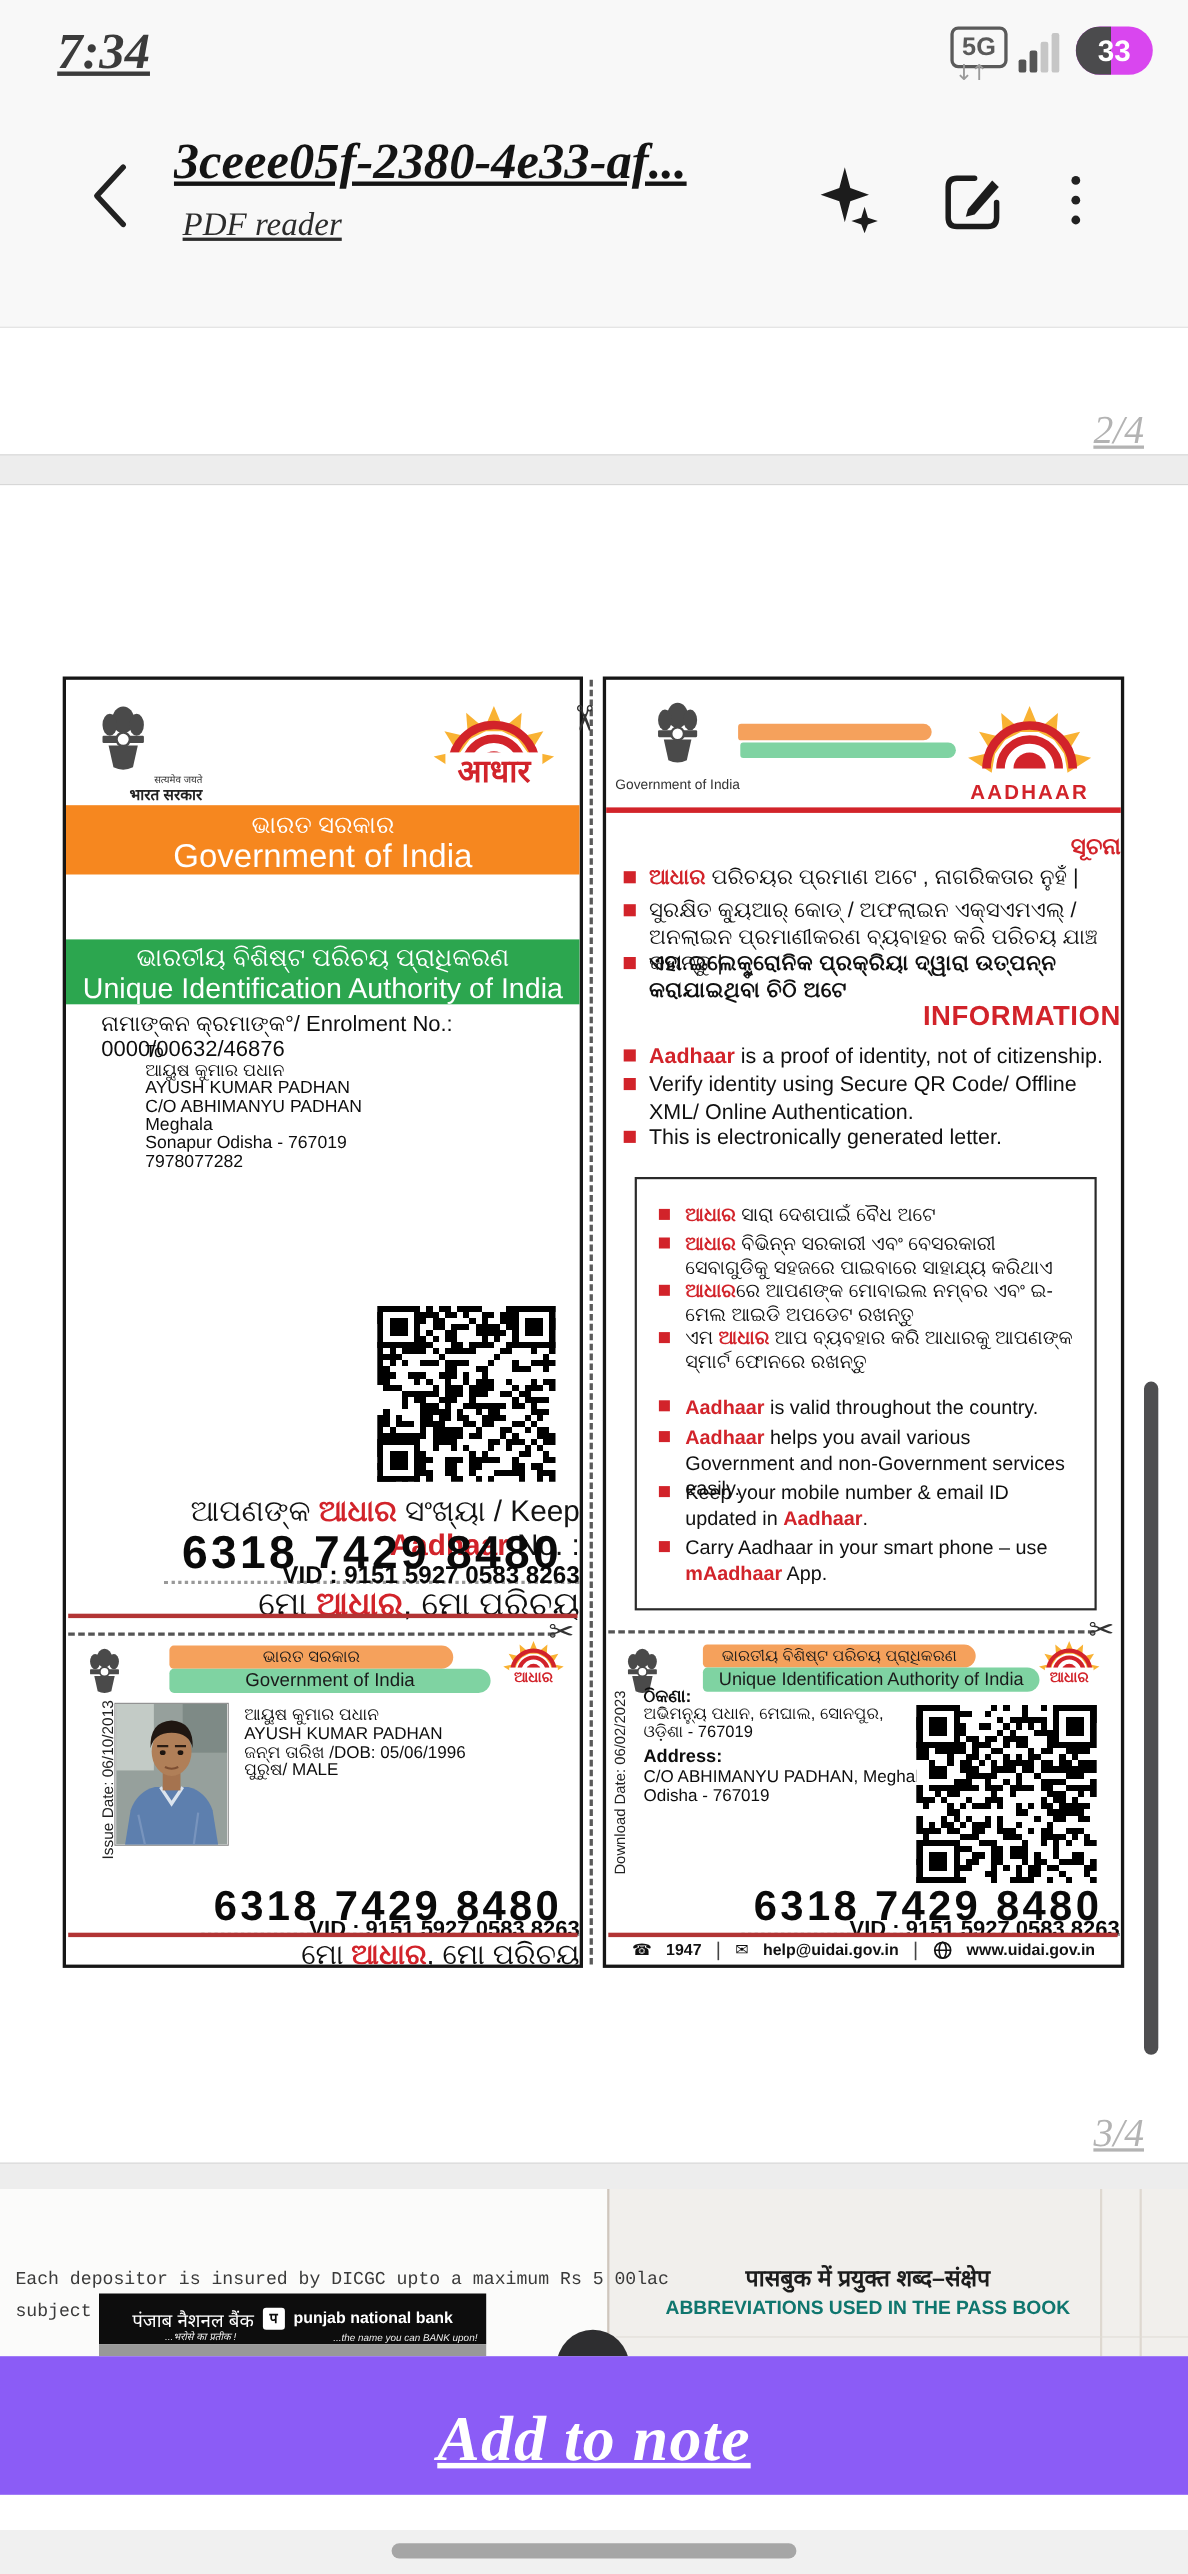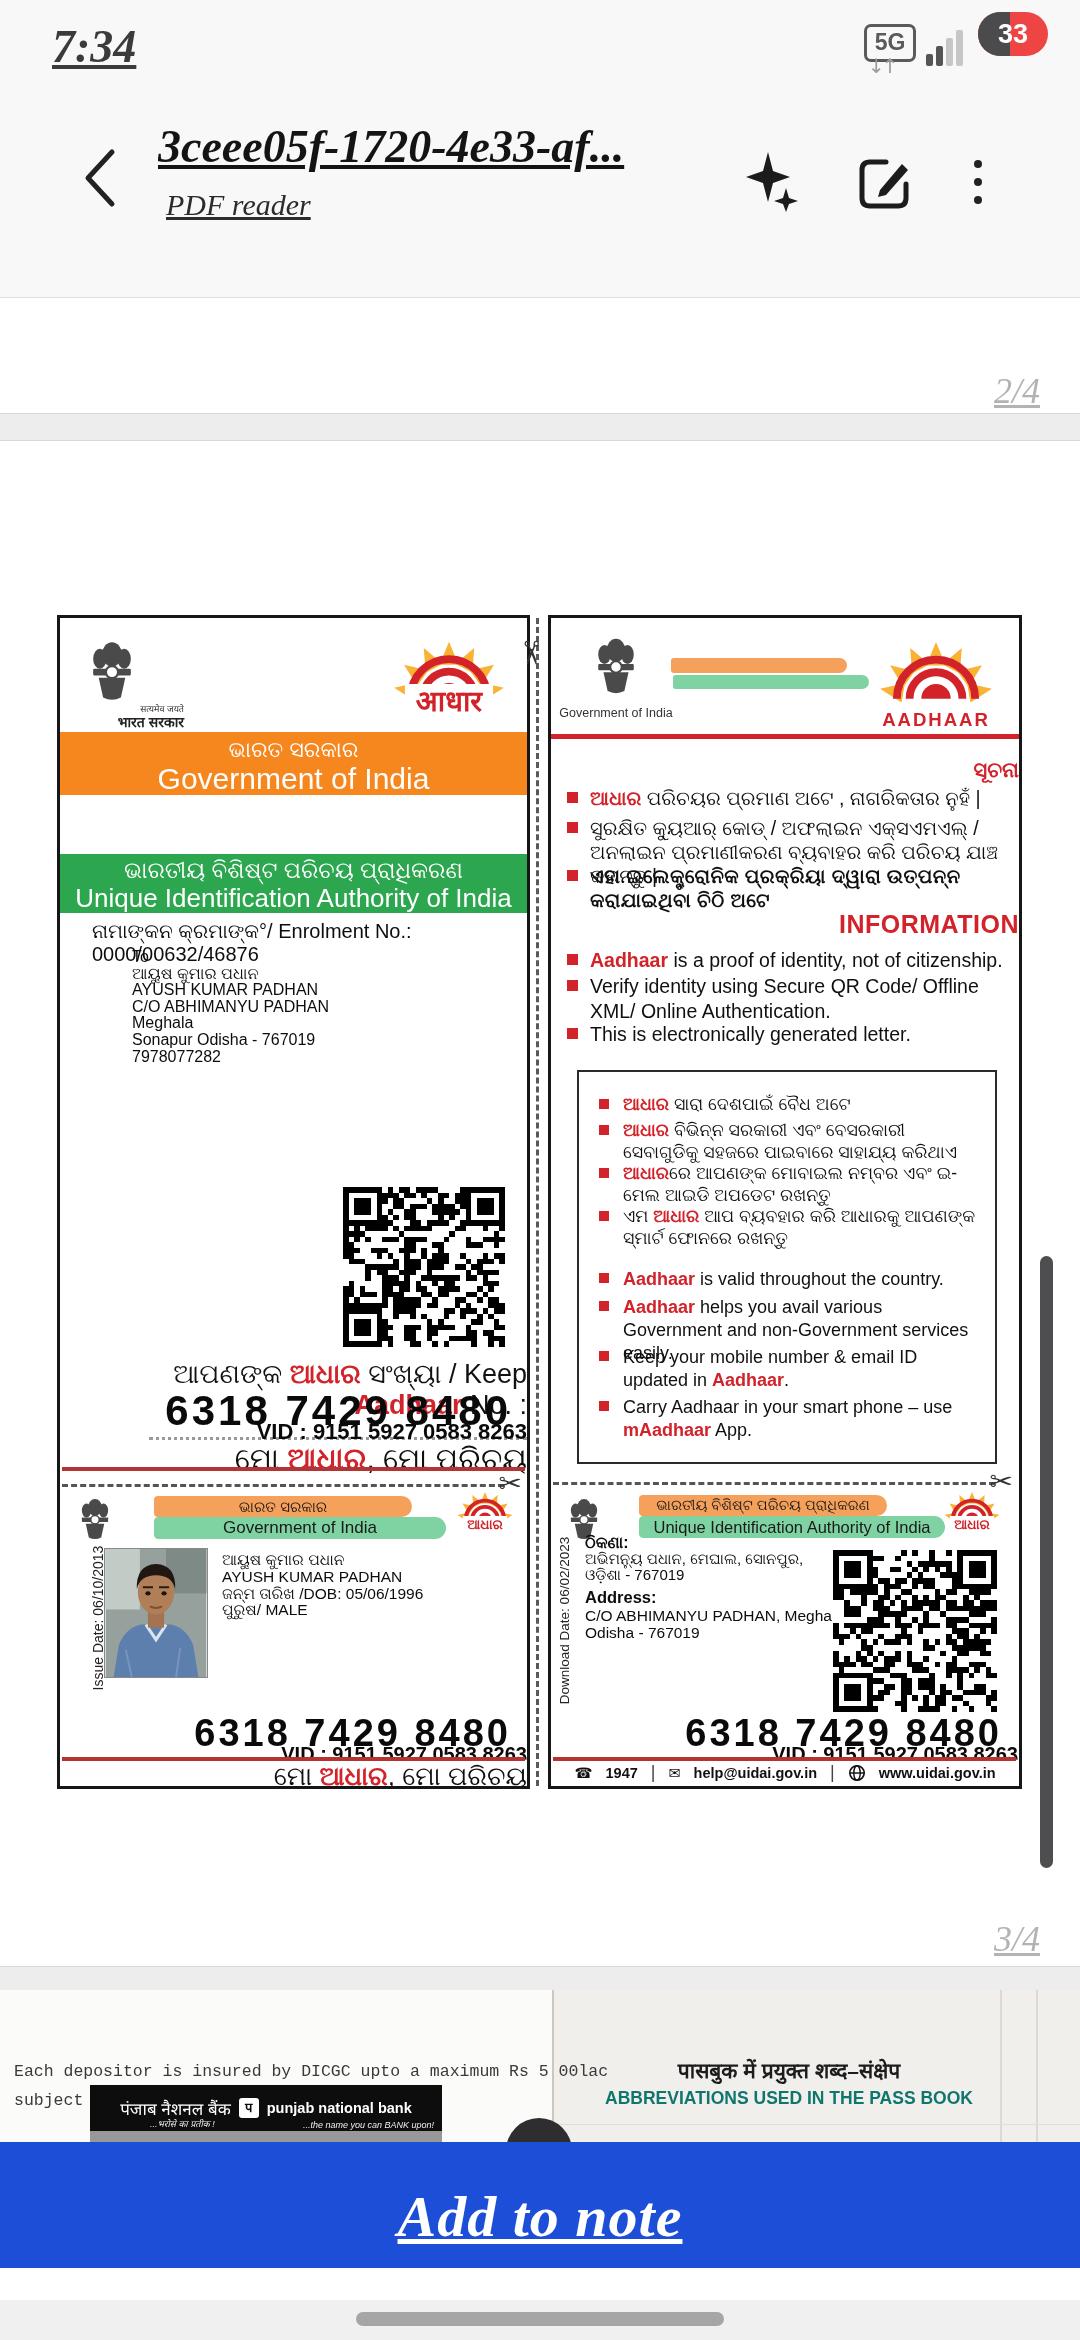--- a/index.html
+++ b/index.html
@@ -12,21 +12,21 @@
   .red{color:#D2232A;font-weight:bold;}
 
   
   #top-chrome{left:0;top:0;width:1080px;height:297px;background:#f8f8f8;border-bottom:1px solid #e0e0e0;}
   #time{left:52px;top:20px;font-size:46px;font-weight:bold;color:#3b3b3b;}
   #badge-5g{left:864px;top:24px;width:46px;height:32px;border:3px solid #5a5a5a;border-radius:7px;
             font-size:23px;font-weight:bold;color:#5a5a5a;text-align:center;line-height:30px;}
   #badge-5g-arrows{left:868px;top:54px;font-size:20px;color:#9a9a9a;letter-spacing:-3px;}
   .sigbar{position:absolute;bottom:0;width:7px;border-radius:2px;}
   #signal{left:926px;top:28px;width:40px;height:38px;}
-  #battery{left:978px;top:12px;width:70px;height:44px;border-radius:22px;background:#ef4444;overflow:hidden;}
+  #battery{left:978px;top:24px;width:70px;height:44px;border-radius:22px;background:#d946ef;overflow:hidden;}
   #battery-fill{position:absolute;left:0;top:0;width:45%;height:100%;background:#4b4b4d;}
   #battery-num{position:absolute;left:0;top:0;width:100%;height:100%;color:#fff;font-size:27px;font-weight:bold;
                text-align:center;line-height:44px;}
   #back-btn{left:78px;top:146px;width:44px;height:64px;}
   #doc-title{left:158px;top:120px;width:560px;font-size:46px;font-weight:600;color:#141414;white-space:nowrap;overflow:hidden;}
   #doc-sub{left:166px;top:188px;font-size:30px;color:#2c2c2c;}
   #ai-btn{left:740px;top:150px;width:64px;height:64px;}
   #edit-btn{left:856px;top:154px;width:58px;height:58px;}
   #menu-btn{left:958px;top:150px;width:40px;height:64px;display:flex;flex-direction:column;align-items:center;justify-content:center;gap:10px;}
   .mdot{width:8px;height:8px;border-radius:50%;background:#222;}
@@ -130,21 +130,21 @@
                     text-align:center;line-height:20px;border-radius:3px;}
   #pnb-banner .en{font-size:14.5px;font-weight:bold;}
   #pnb-tag-hi{position:absolute;left:60px;bottom:1px;font-size:9px;font-style:italic;color:#eee;}
   #pnb-tag-en{position:absolute;right:8px;bottom:1px;font-size:9px;font-style:italic;color:#eee;}
   #pnb-graybar{position:absolute;left:90px;top:141px;width:352px;height:11px;background:#989898;}
   #pb-title-hi{position:absolute;left:552px;width:474px;top:66px;text-align:center;font-size:21px;font-weight:bold;color:#1c1c1c;}
   #pb-title-en{position:absolute;left:552px;width:474px;top:98px;text-align:center;font-size:17.5px;font-weight:bold;color:#0f766e;}
   #pb-notch{position:absolute;left:506px;top:128px;width:66px;height:66px;border-radius:50%;background:#2e2e30;}
 
   
-  #addnote{left:0;top:2142px;width:1080px;height:126px;background:#1d4ed8;text-align:center;}
+  #addnote{left:0;top:2142px;width:1080px;height:126px;background:#8b5cf6;text-align:center;}
   #addnote span{color:#fff;font-size:58px;font-weight:600;line-height:150px;letter-spacing:1px;}
   #bottomstrip{left:0;top:2300px;width:1080px;height:40px;background:#f0f0f0;}
   #home-pill{left:356px;top:2312px;width:368px;height:14px;border-radius:7px;background:#a6a6a6;}
 </style>
 </head>
 <body>
 
 <svg width="0" height="0" style="position:absolute">
   <defs>
     <g id="emblem" fill="#4a4a4a">
@@ -185,21 +185,21 @@
   <div class="abs" id="battery">
     <div id="battery-fill"></div>
     <div id="battery-num">33</div>
   </div>
 
   <div class="abs" id="back-btn">
     <svg viewBox="0 0 44 64" width="44" height="64">
       <polyline points="34,6 10,32 34,58" fill="none" stroke="#222" stroke-width="5" stroke-linecap="round" stroke-linejoin="round"></polyline>
     </svg>
   </div>
-  <div class="abs script" id="doc-title">3ceee05f-1720-4e33-af...</div>
+  <div class="abs script" id="doc-title">3ceee05f-2380-4e33-af...</div>
   <div class="abs script" id="doc-sub">PDF reader</div>
   <div class="abs" id="ai-btn">
     <svg viewBox="0 0 64 64" width="64" height="64">
       <path d="M28,2 L33,21 L50,27 L33,33 L28,52 L23,33 L6,27 L23,21 Z" fill="#1c1c1c"></path>
       <path d="M46,38 L49,48 L58,51 L49,54 L46,62 L43,54 L34,51 L43,48 Z" fill="#1c1c1c"></path>
     </svg>
   </div>
   <div class="abs" id="edit-btn">
     <svg viewBox="0 0 58 58" width="58" height="58">
       <path d="M30,8 H14 Q6,8 6,16 V44 Q6,52 14,52 H42 Q50,52 50,44 V30" fill="none" stroke="#1c1c1c" stroke-width="5" stroke-linecap="round"></path>

